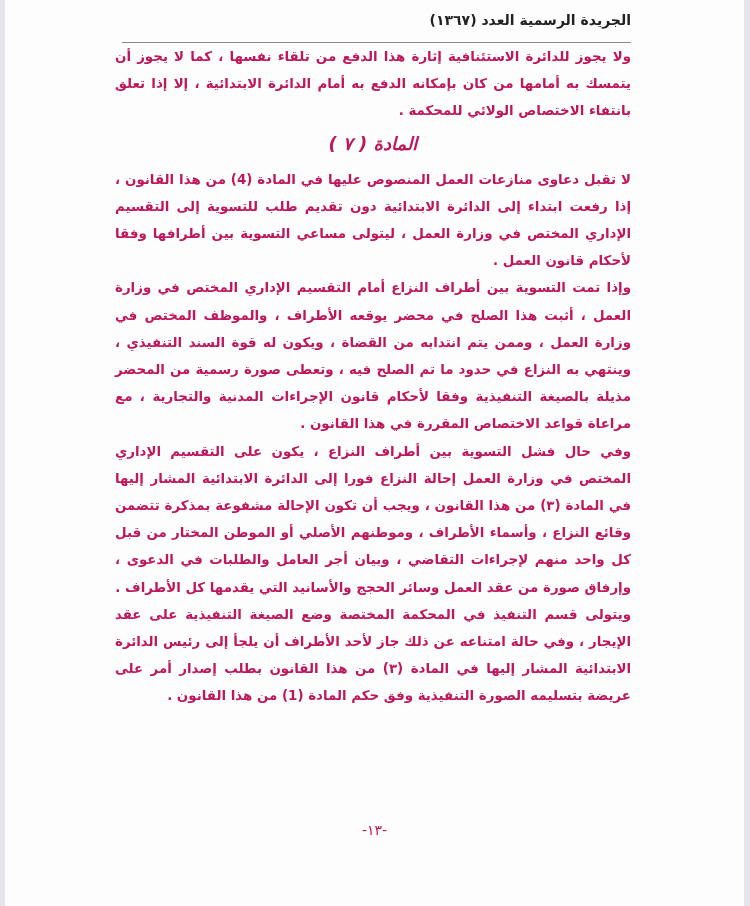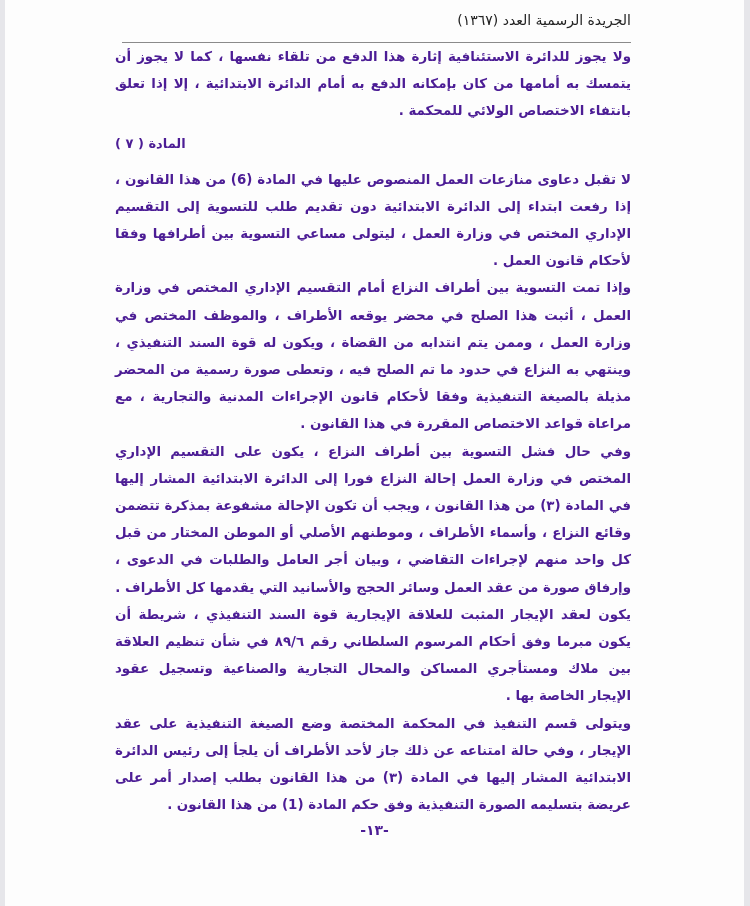--- a/index.html
+++ b/index.html
@@ -29,79 +29,79 @@
       top: 8px;
       height: 34px;
       border-bottom: 1.5px solid #8a8a8a;
       direction: rtl;
     }
     .header-title {
       position: absolute;
       right: 0;
       top: 4px;
       font-size: 14px;
-      font-weight: normal;
+      font-weight: bold;
       color: #222;
       white-space: nowrap;
     }
     .content {
       position: absolute;
       left: 110px;
       right: 113px;
       top: 43px;
       direction: rtl;
       text-align: justify;
-      color: #4c1d95;
+      color: #be185d;
       font-size: 13.4px;
       font-weight: bold;
       line-height: 27.2px;
     }
     .para {
       margin: 0;
       text-align: justify;
       text-align-last: right;
     }
     .article-title {
-      text-align: left;
-      font-size: 13px;
+      text-align: center;
+      font-size: 18px;
       font-weight: bold;
       margin: 6px 0 9px 0;
       line-height: 26px;
+      font-style: italic;
     }
     .article-title.a8 {
       margin: 3px 0 9px 0;
     }
     .page-number {
       position: absolute;
       left: 0;
       right: 0;
       top: 822px;
       text-align: center;
       font-size: 14px;
-      font-weight: bold;
-      color: #4c1d95;
+      font-weight: normal;
+      color: #be185d;
       direction: rtl;
     }
   </style>
 </head>
 <body>
 
 <div class="page">
 
   <div class="header">
     <span class="header-title">الجريدة الرسمية العدد (١٣٦٧)</span>
   </div>
 
   <div class="content">
     <p class="para">ولا يجوز للدائرة الاستئنافية إثارة هذا الدفع من تلقاء نفسها ، كما لا يجوز أن يتمسك به أمامها من كان بإمكانه الدفع به أمام الدائرة الابتدائية ، إلا إذا تعلق بانتفاء الاختصاص الولائي للمحكمة .</p>
 
     <div class="article-title">المادة ( ٧ )</div>
-    <p class="para">لا تقبل دعاوى منازعات العمل المنصوص عليها في المادة (6) من هذا القانون ، إذا رفعت ابتداء إلى الدائرة الابتدائية دون تقديم طلب للتسوية إلى التقسيم الإداري المختص في وزارة العمل ، ليتولى مساعي التسوية بين أطرافها وفقا لأحكام قانون العمل .</p>
+    <p class="para">لا تقبل دعاوى منازعات العمل المنصوص عليها في المادة (4) من هذا القانون ، إذا رفعت ابتداء إلى الدائرة الابتدائية دون تقديم طلب للتسوية إلى التقسيم الإداري المختص في وزارة العمل ، ليتولى مساعي التسوية بين أطرافها وفقا لأحكام قانون العمل .</p>
     <p class="para">وإذا تمت التسوية بين أطراف النزاع أمام التقسيم الإداري المختص في وزارة العمل ، أثبت هذا الصلح في محضر يوقعه الأطراف ، والموظف المختص في وزارة العمل ، وممن يتم انتدابه من القضاة ، ويكون له قوة السند التنفيذي ، وينتهي به النزاع في حدود ما تم الصلح فيه ، وتعطى صورة رسمية من المحضر مذيلة بالصيغة التنفيذية وفقا لأحكام قانون الإجراءات المدنية والتجارية ، مع مراعاة قواعد الاختصاص المقررة في هذا القانون .</p>
     <p class="para">وفي حال فشل التسوية بين أطراف النزاع ، يكون على التقسيم الإداري المختص في وزارة العمل إحالة النزاع فورا إلى الدائرة الابتدائية المشار إليها في المادة (٣) من هذا القانون ، ويجب أن تكون الإحالة مشفوعة بمذكرة تتضمن وقائع النزاع ، وأسماء الأطراف ، وموطنهم الأصلي أو الموطن المختار من قبل كل واحد منهم لإجراءات التقاضي ، وبيان أجر العامل والطلبات في الدعوى ، وإرفاق صورة من عقد العمل وسائر الحجج والأسانيد التي يقدمها كل الأطراف .</p>
 
-    <p class="para">يكون لعقد الإيجار المثبت للعلاقة الإيجارية قوة السند التنفيذي ، شريطة أن يكون مبرما وفق أحكام المرسوم السلطاني رقم ٨٩/٦ في شأن تنظيم العلاقة بين ملاك ومستأجري المساكن والمحال التجارية والصناعية وتسجيل عقود الإيجار الخاصة بها .</p>
     <p class="para">ويتولى قسم التنفيذ في المحكمة المختصة وضع الصيغة التنفيذية على عقد الإيجار ، وفي حالة امتناعه عن ذلك جاز لأحد الأطراف أن يلجأ إلى رئيس الدائرة الابتدائية المشار إليها في المادة (٣) من هذا القانون بطلب إصدار أمر على عريضة بتسليمه الصورة التنفيذية وفق حكم المادة (1) من هذا القانون .</p>
   </div>
 
   <div class="page-number">-١٣-</div>
 
 </div>
 
 </body></html>

